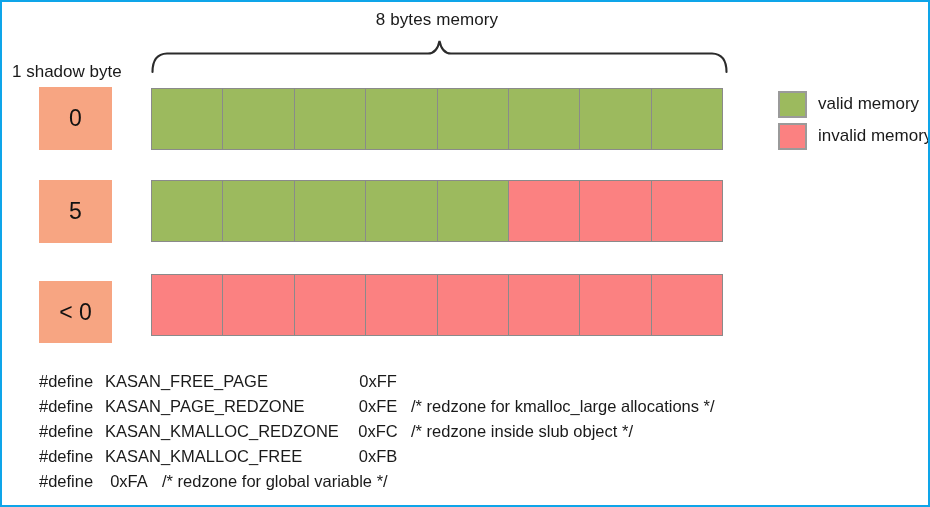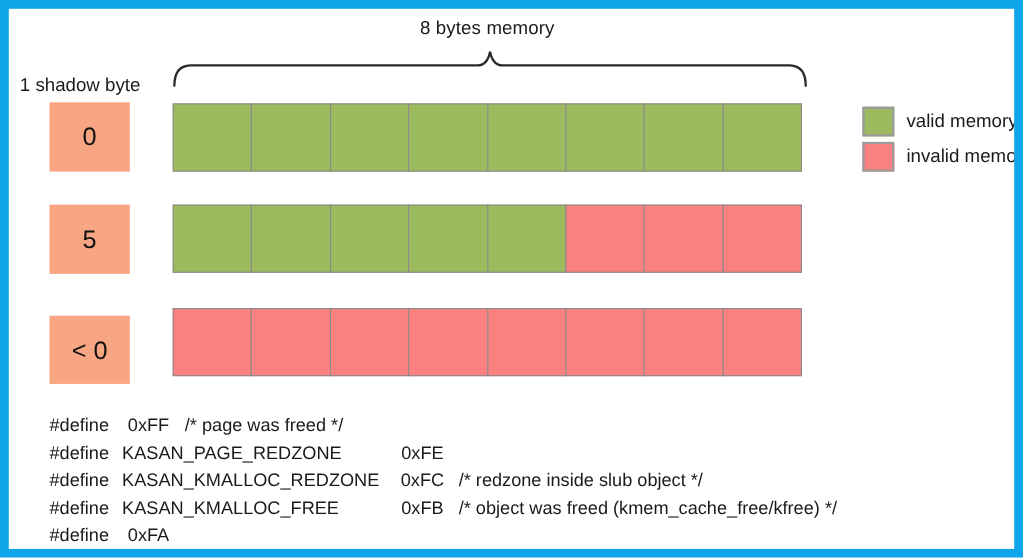--- a/index.html
+++ b/index.html
@@ -8,21 +8,21 @@
     background: #ffffff;
   }
   body {
     font-family: "Liberation Sans", sans-serif;
   }
   #canvas {
     position: relative;
     width: 930px;
     height: 507px;
     background: #ffffff;
-    border: 8px solid #0ea5e9;
+    border: 2px solid #0ea5e9;
     box-sizing: border-box;
     overflow: hidden;
   }
 
   
   .top-label {
     position: absolute;
     left: 0;
     top: 8px;
     width: 870px;
@@ -193,39 +193,40 @@
     </div>
     <div class="legend-row">
       <span class="legend-swatch invalid"></span>
       <span class="legend-label">invalid memory</span>
     </div>
   </div>
 
   <div class="defines">
     <div class="define-line">
       <span class="d-keyword">#define</span>
+      <span class="d-name">KASAN_FREE_PAGE</span>
       <span class="d-value">0xFF</span>
-      <span class="d-comment">/* page was freed */</span>
     </div>
     <div class="define-line">
       <span class="d-keyword">#define</span>
       <span class="d-name">KASAN_PAGE_REDZONE</span>
       <span class="d-value">0xFE</span>
+      <span class="d-comment">/* redzone for kmalloc_large allocations */</span>
     </div>
     <div class="define-line">
       <span class="d-keyword">#define</span>
       <span class="d-name">KASAN_KMALLOC_REDZONE</span>
       <span class="d-value">0xFC</span>
       <span class="d-comment">/* redzone inside slub object */</span>
     </div>
     <div class="define-line">
       <span class="d-keyword">#define</span>
       <span class="d-name">KASAN_KMALLOC_FREE</span>
       <span class="d-value">0xFB</span>
-      <span class="d-comment">/* object was freed (kmem_cache_free/kfree) */</span>
     </div>
     <div class="define-line">
       <span class="d-keyword">#define</span>
       <span class="d-value">0xFA</span>
+      <span class="d-comment">/* redzone for global variable */</span>
     </div>
   </div>
 
 </div>
 
 </body></html>

